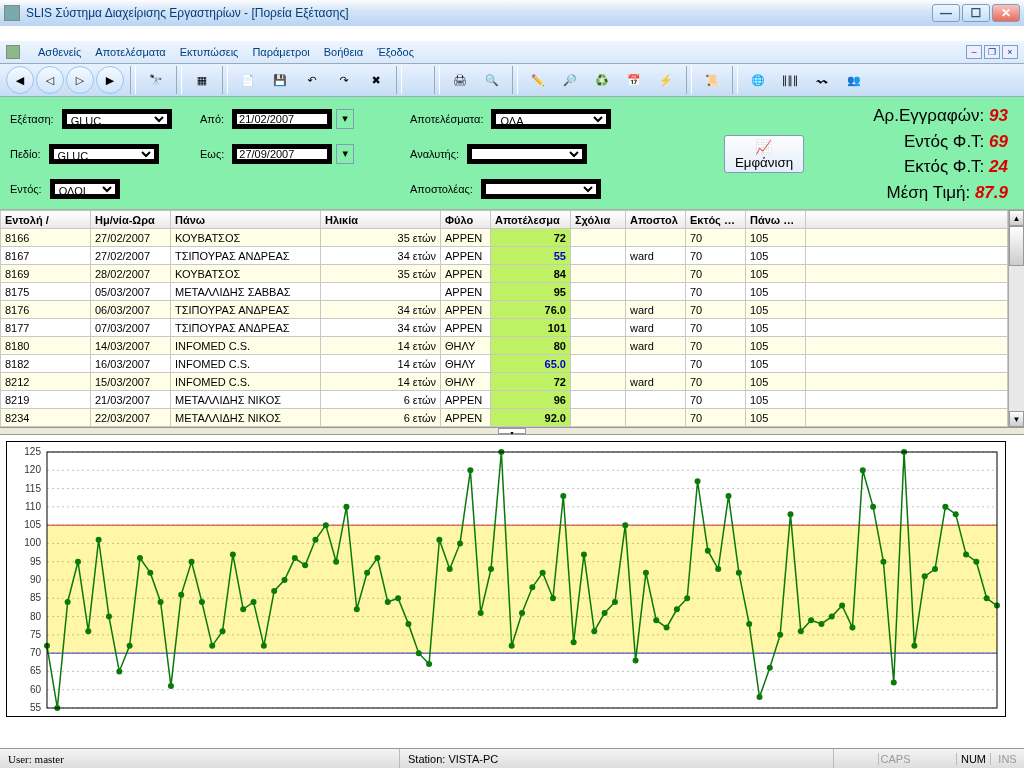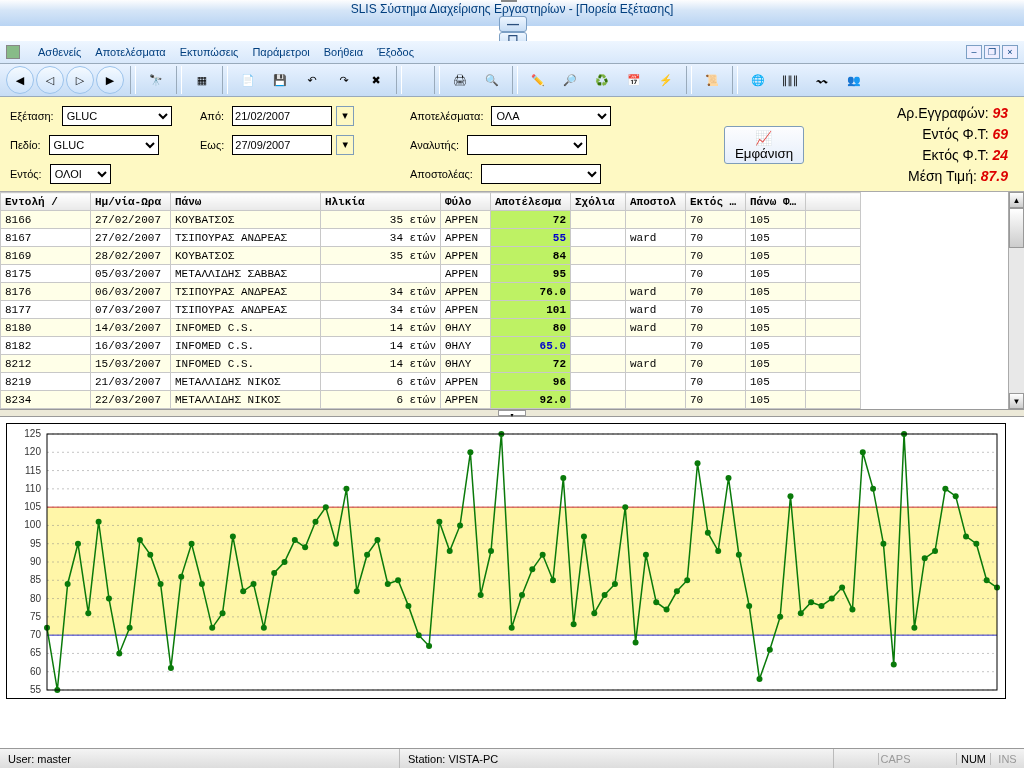--- a/index.html
+++ b/index.html
@@ -1,40 +1,40 @@
 <!DOCTYPE html>
 <html><head>
 <meta charset="utf-8">
 <style>
   * { box-sizing: border-box; }
   html, body { margin:0; padding:0; height:100%; font-family: Tahoma, Arial, sans-serif; font-size:11px; background:#ece9d8; color:#000; }
   .window { width:1024px; height:768px; background:#fff; display:flex; flex-direction:column; }
-  .titlebar { height:26px; background:linear-gradient(#fdfdfe,#d5e5f7 40%,#b9d4f3); display:flex; align-items:center; padding:0 4px; color:#003e7e; font-size:12px;flex-direction:column; }
+  .titlebar { height:26px; background:linear-gradient(#fdfdfe,#d5e5f7 40%,#b9d4f3); display:flex; align-items:center; padding:0 4px; color:#003e7e; font-size:12px; }
   .titlebar .ticon { width:16px; height:16px; background:#7aa; margin-right:6px; border:1px solid #888; }
   .titlebar .spacer { flex:1; }
   .winbtn { width:28px; height:18px; margin-left:2px; background:linear-gradient(#eef6ff,#c7ddf5); border:1px solid #7c9fc4; border-radius:3px; display:flex; align-items:center; justify-content:center; font-weight:bold; color:#2b4f7d; }
   .winbtn.close { background:linear-gradient(#f7c5bf,#ec6b58); color:#fff; }
   .menubar { height:22px; background:linear-gradient(#eef6ff,#d8e8fb); display:flex; align-items:center; padding:0 6px; gap:14px; color:#003e7e;margin-top:15px; }
   .menubar .ticon { width:14px; height:14px; background:#8b8; border:1px solid #888; margin-right:4px;}
   .menubar span { cursor:default; }
   .mdi-btns { margin-left:auto; display:flex; gap:2px;}
   .mdi-btns div { width:16px; height:14px; border:1px solid #7c9fc4; background:#eef; font-size:9px; display:flex; align-items:center; justify-content:center;}
   .toolbar-row { height:34px; background:linear-gradient(#e8f2ff,#c7ddf5); display:flex; align-items:center; padding:2px 6px; gap:4px; border-top:1px solid #9ab; border-bottom:1px solid #9ab;}
   .tsep { width:6px; height:28px; border-left:1px solid #9ab; border-right:1px solid #fff; margin:0 2px;}
   .tbtn { width:28px; height:28px; border:1px solid transparent; border-radius:3px; display:flex; align-items:center; justify-content:center;}
   .nav .tbtn{ background:linear-gradient(#f4faff,#d0e4fb); border:1px solid #9cc3ec; border-radius:14px;}
-  .filters { padding:6px 10px 4px 10px; background:#fef9c3; display:grid; grid-template-columns: 180px 200px 230px 1fr 200px; gap:4px 10px; align-items:center;}
+  .filters { padding:6px 10px 4px 10px; background:#86efac; display:grid; grid-template-columns: 180px 200px 230px 1fr 200px; gap:4px 10px; align-items:center;}
   .filters label{ text-align:right; padding-right:4px;}
   .row { display:flex; align-items:center; gap:4px;}
-  select, input[type=text]{ font:inherit; height:20px; border:1px solid #000000; background:#fff; }
+  select, input[type=text]{ font:inherit; height:20px; border:5px solid #000000; background:#fff; }
   .show-btn { width:80px; height:38px; border:1px solid #7f9db9; border-radius:3px; background:linear-gradient(#fdfdfe,#e5eefb); display:flex; flex-direction:column; align-items:center; justify-content:center; gap:0px; margin-left:auto;}
-  .stats { grid-column:5; grid-row:1 / span 3; font-size:14px; line-height:1.5; text-align:right; padding-right:6px;}
+  .stats { grid-column:5; grid-row:1 / span 3; font-size:17px; line-height:1.5; text-align:right; padding-right:6px;}
   .stats b.red{ color:#d00; font-style:italic;}
   .table-wrap { flex:0 0 auto; border-top:1px solid #aaa; position:relative; }
-  table { width:861px; border-collapse:collapse; table-layout:fixed;font-family:Liberation Mono, monospace; }
+  table { width:1008px; border-collapse:collapse; table-layout:fixed; }
   th, td { border:1px solid #c8c8c8; padding:2px 4px; font-size:11px; overflow:hidden; white-space:nowrap; text-overflow:ellipsis; height:18px;}
   th { background:linear-gradient(#fff,#e8e8e8); font-weight:bold; text-align:left; position:sticky; top:0;}
   tbody tr:nth-child(odd){ background:#ffffe8; }
   td.num{ text-align:right; font-weight:bold; background:#bef264;}
   td.num.blue{ color:#0000cd;}
   .vscroll{ position:absolute; right:0; top:0; bottom:0; width:16px; background:#e8e8e8; border-left:1px solid #aaa;}
   .vscroll .arr{height:16px;background:linear-gradient(#fff,#ccc);border:1px solid #999;display:flex;align-items:center;justify-content:center;font-size:8px;}
   .splitter{ height:8px; background:#ece9d8; border-top:1px solid #999; border-bottom:1px solid #999; display:flex; align-items:center; justify-content:center;}
   .splitter div{ width:28px;height:6px;background:#fff;border:1px solid #999;font-size:6px;text-align:center;}
   .chart-wrap{ flex:1; padding:6px 10px 2px 6px; background:#fff;}
@@ -147,21 +147,21 @@
       <input type="text" style="width: 100px;" value="27/09/2007">
         <span style="border:1px solid #7f9db9;height:20px;width:18px;display:flex;align-items:center;justify-content:center;">▾</span>
       </div>
     <div class="row">
         <label>Αναλυτής:</label>
       <select style="width:120px"><option></option></select>
       </div>
 
     <div class="row">
         <label>Εντός:</label>
-      <select style="width:61px"><option>ΟΛΟΙ</option></select>
+      <select style="width:70px"><option>ΟΛΟΙ</option></select>
       </div>
     <div></div>
     <div class="row">
         <label>Αποστολέας:</label>
       <select style="width:120px"><option></option></select>
       </div>
   </div>
 
   <div class="table-wrap">
     <table>
@@ -480,21 +480,21 @@
           <circle cx="959.0217391304348" cy="112.4" r="3" fill="#0a7a0a"></circle>
           <circle cx="969.3478260869565" cy="119.71428571428572" r="3" fill="#0a7a0a"></circle>
           <circle cx="979.6739130434783" cy="156.28571428571428" r="3" fill="#0a7a0a"></circle>
           <circle cx="990" cy="163.6" r="3" fill="#0a7a0a"></circle>
           <rect x="40" y="10" width="950" height="256" fill="none" stroke="#000"></rect>
         </svg>
     </div>
   </div>
 
   <div class="statusbar">
-    <div class="cell" style="width:400px;"><span>User:</span>&nbsp;<span>master</span></div>
+    <div class="cell" style="width:400px;font-family:Liberation Serif, serif;"><span>User:</span>&nbsp;<span>master</span></div>
     <div class="cell" style="flex:1;"><span>Station:</span>&nbsp;<span>VISTA-PC</span></div>
     <div class="right">
       <div class="led">CAPS</div>
       <div class="led on">NUM</div>
       <div class="led">INS</div>
     </div>
   </div>
 </div>
 
 </body></html>

